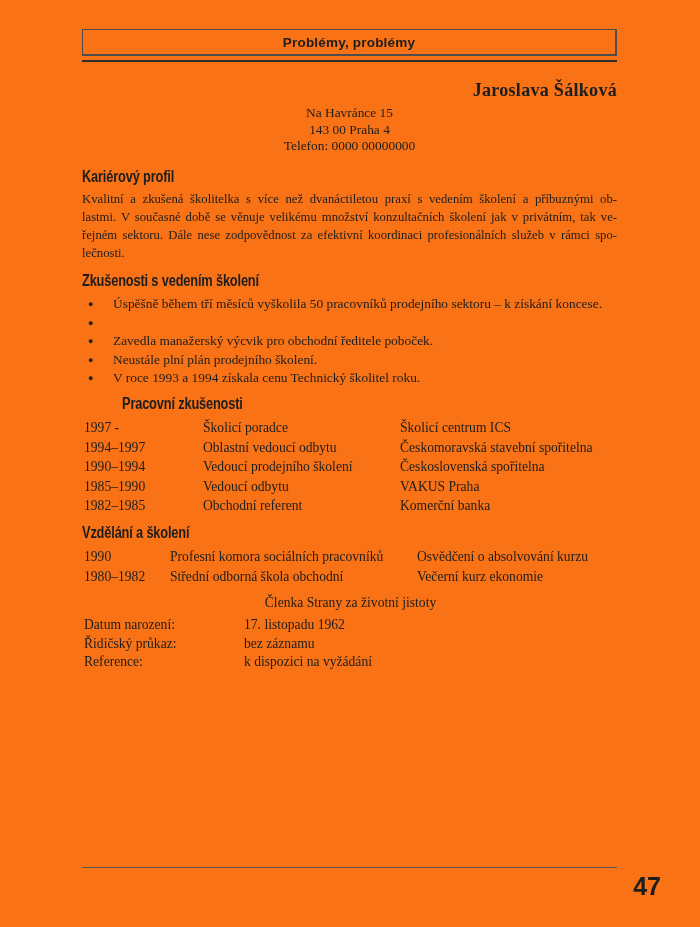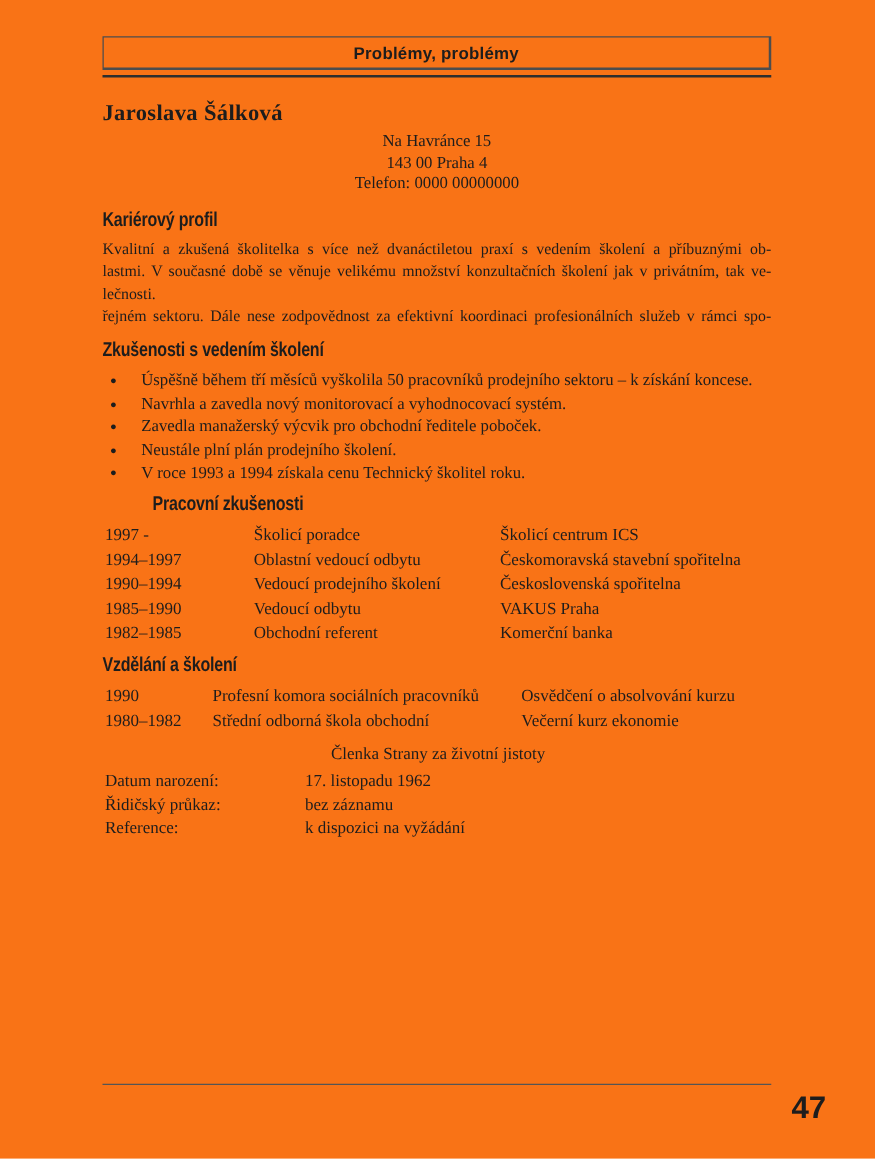--- a/index.html
+++ b/index.html
@@ -37,21 +37,21 @@
     letter-spacing: 0.2px;
   }
   .header-rule {
     margin-top: 4px;
     height: 2px;
     background: #2e2e2e;
   }
   
   .name {
     margin-top: 18px;
-    text-align: left;
+    text-align: right;
     font-weight: bold;
     font-size: 18px;
     letter-spacing: 0.3px;
   }
   .addr {
     margin-top: 4px;
     text-align: center;
     font-size: 13.4px;
     line-height: 16.5px;
   }
@@ -131,35 +131,34 @@
       <div>143 00 Praha 4</div>
       <div>Telefon: 0000 00000000</div>
     </div>
 
     <div class="sec-h" style="margin-top:13px;">
       <span class="cond">Kariérový profil</span>
     </div>
     <div class="para">
       <div class="pline">Kvalitní a zkušená školitelka s více než dvanáctiletou praxí s vedením školení a příbuznými ob-</div>
       <div class="pline">lastmi. V současné době se věnuje velikému množství konzultačních školení jak v privátním, tak ve-</div>
+      <div class="pline">řejném sektoru. Dále nese zodpovědnost za efektivní koordinaci profesionálních služeb v rámci spo-</div>
       <div class="pline last">lečnosti.</div>
-      <div class="pline">řejném sektoru. Dále nese zodpovědnost za efektivní koordinaci profesionálních služeb v rámci spo-</div>
     </div>
 
     <div class="sec-h">
       <span class="cond">Zkušenosti s vedením školení</span>
     </div>
     <div class="bullets">
       <div class="blt">
         <span class="dot">●</span>
         <span>Úspěšně během tří měsíců vyškolila 50 pracovníků prodejního sektoru – k získání koncese.</span>
       </div>
       <div class="blt">
         <span class="dot">●</span>
-        <span>Navrhla a zavedla nový monitorovací a vyhodnocovací systém.</span>
       </div>
       <div class="blt">
         <span class="dot">●</span>
         <span>Zavedla manažerský výcvik pro obchodní ředitele poboček.</span>
       </div>
       <div class="blt">
         <span class="dot">●</span>
         <span>Neustále plní plán prodejního školení.</span>
       </div>
       <div class="blt">

